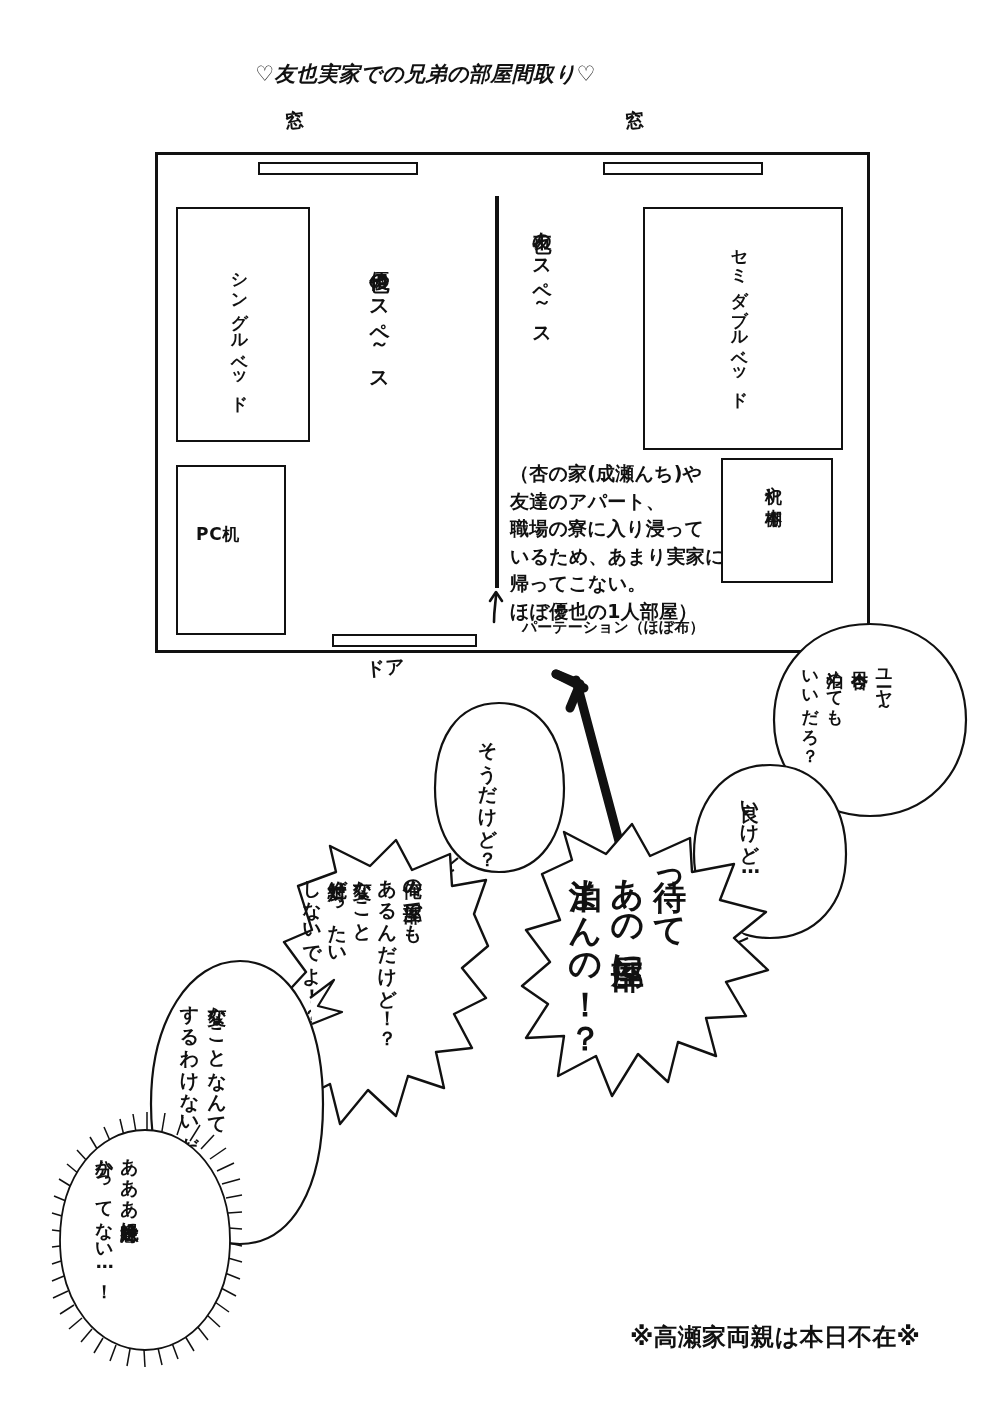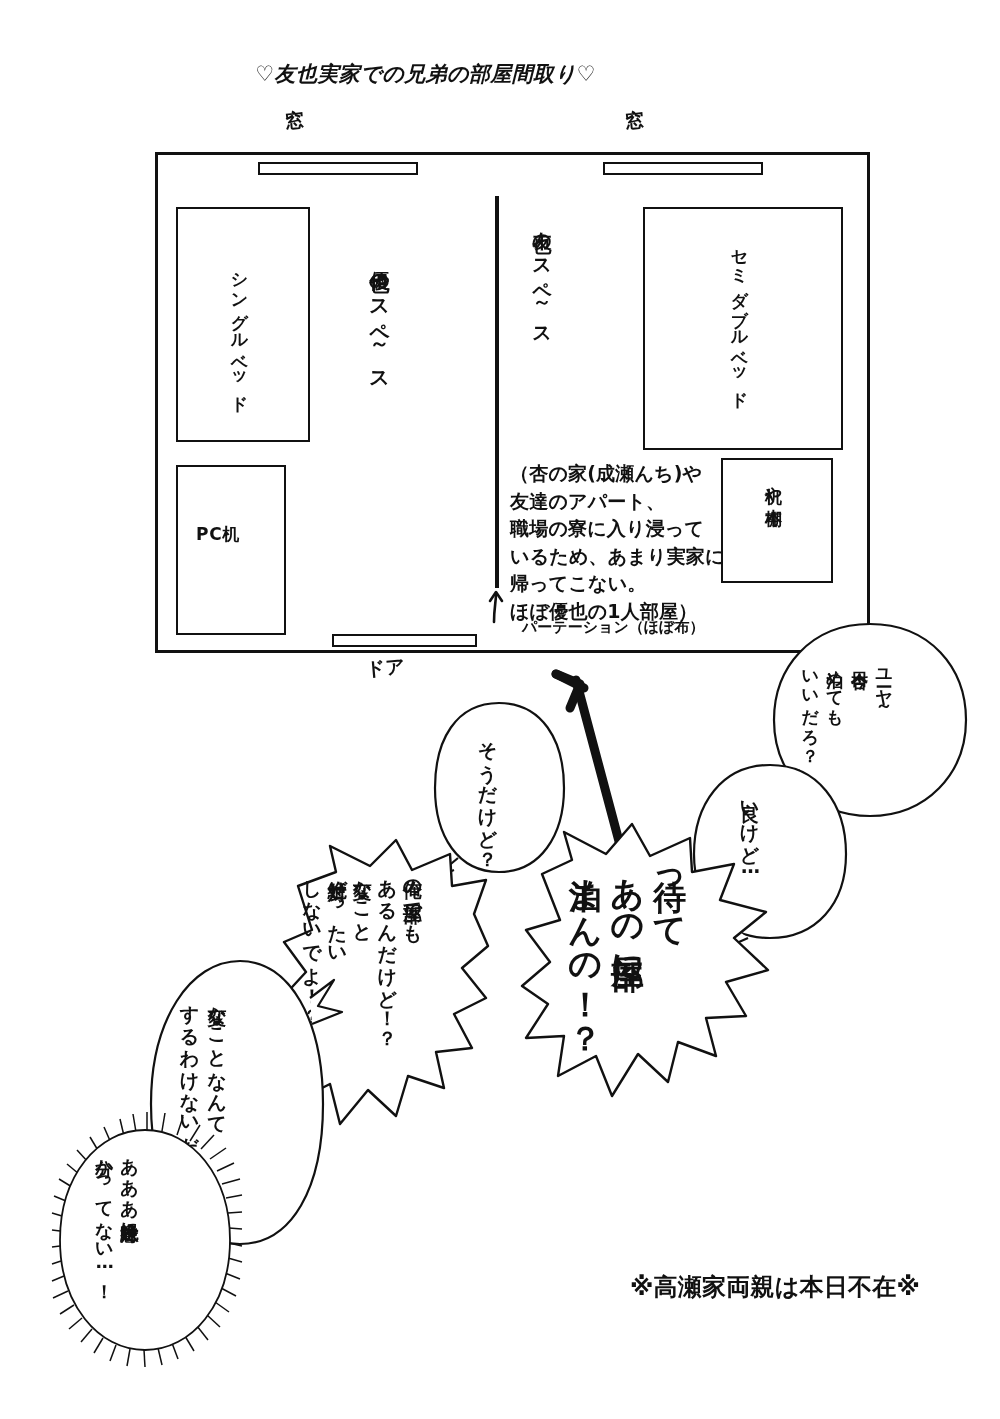--- a/index.html
+++ b/index.html
@@ -162,21 +162,21 @@
     left: 540px;
     top: 662px;
     width: 130px;
     height: 230px;
   }
 
   
   #footer-note {
     position: absolute;
     left: 630px;
-    top: 1271px;
+    top: 1321px;
     font-size: 24px;
     font-weight: 700;
     letter-spacing: 0.01em;
   }
 </style>
 </head>
 <body>
 
 <div id="page">
 

